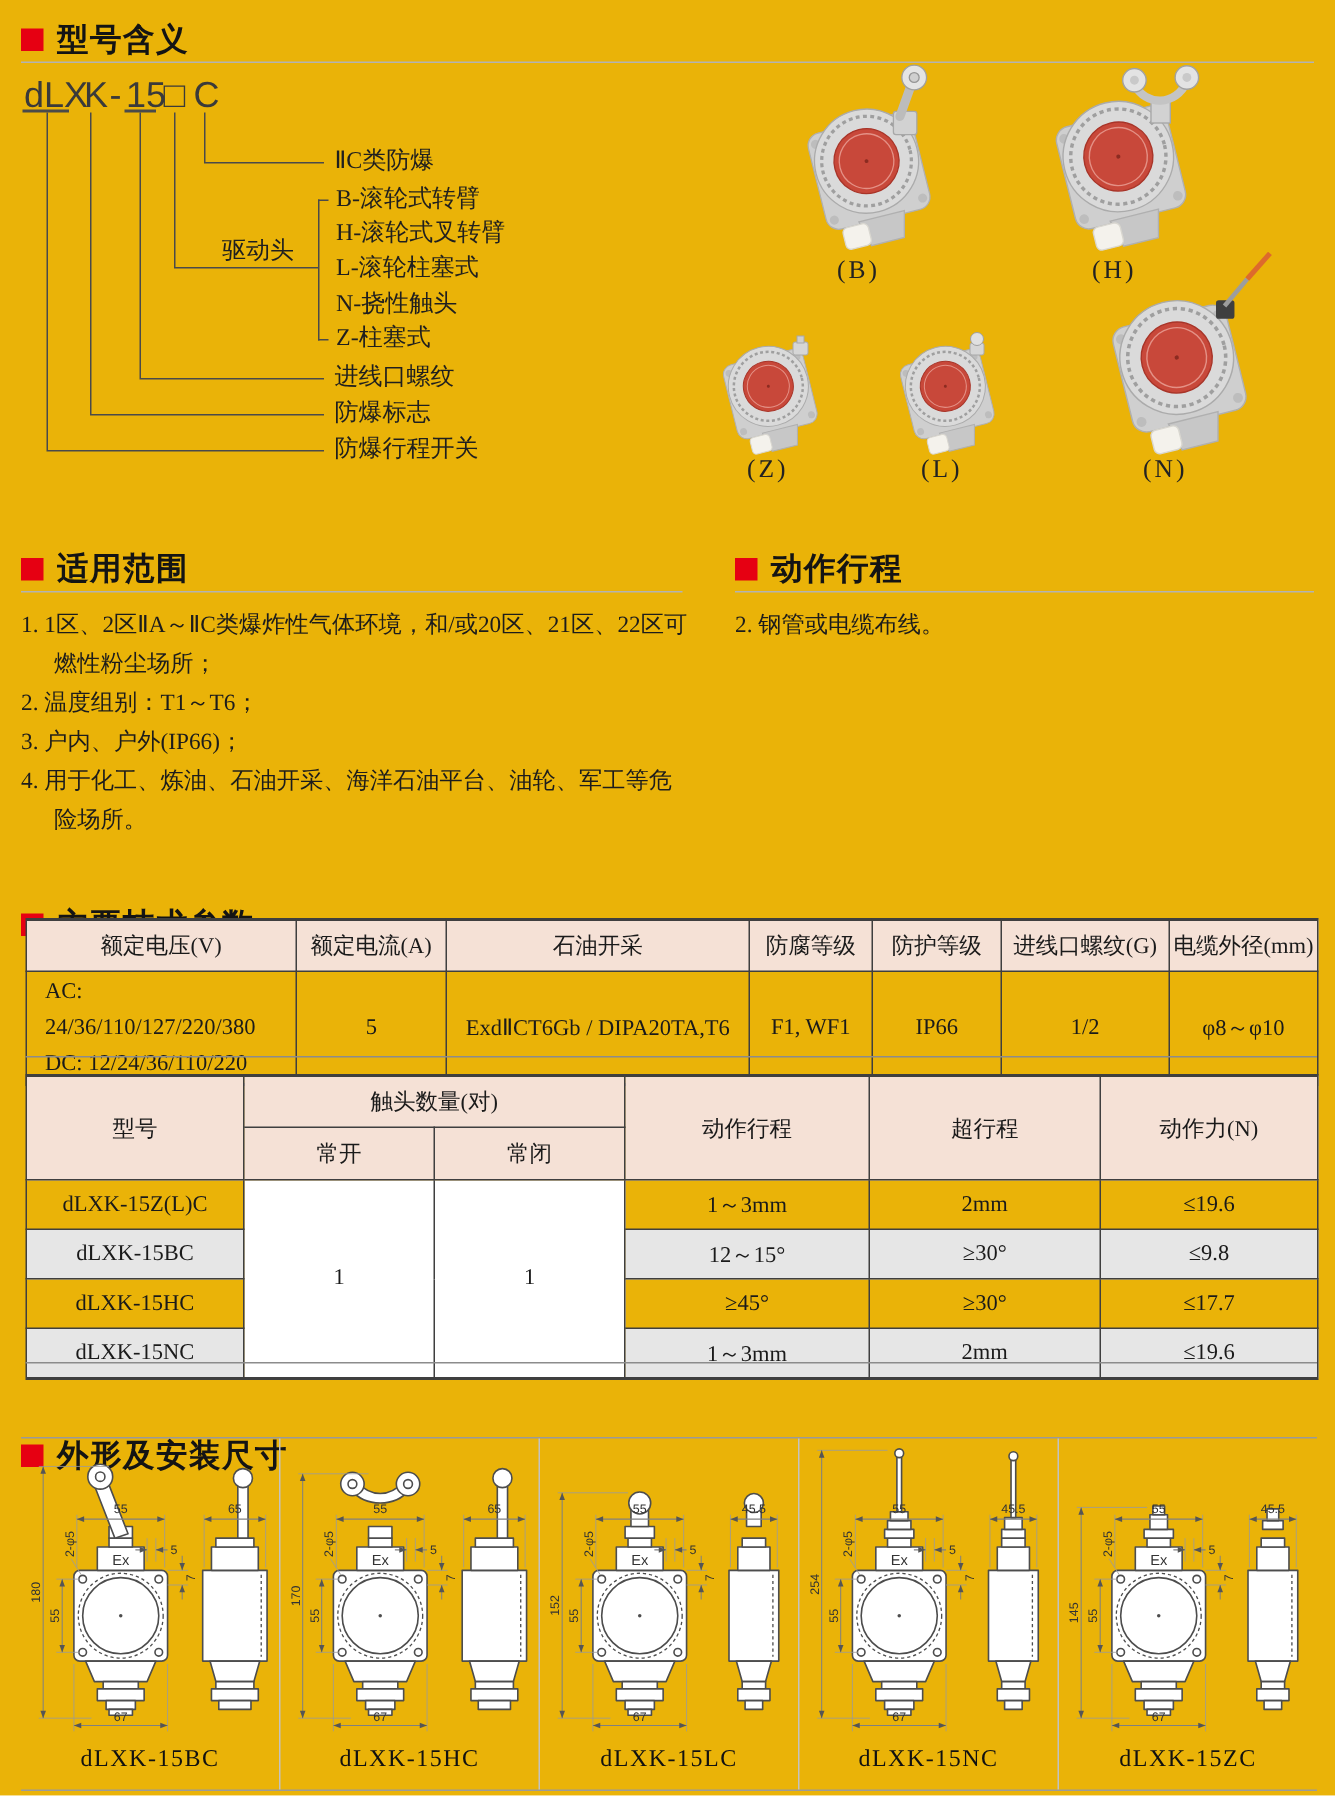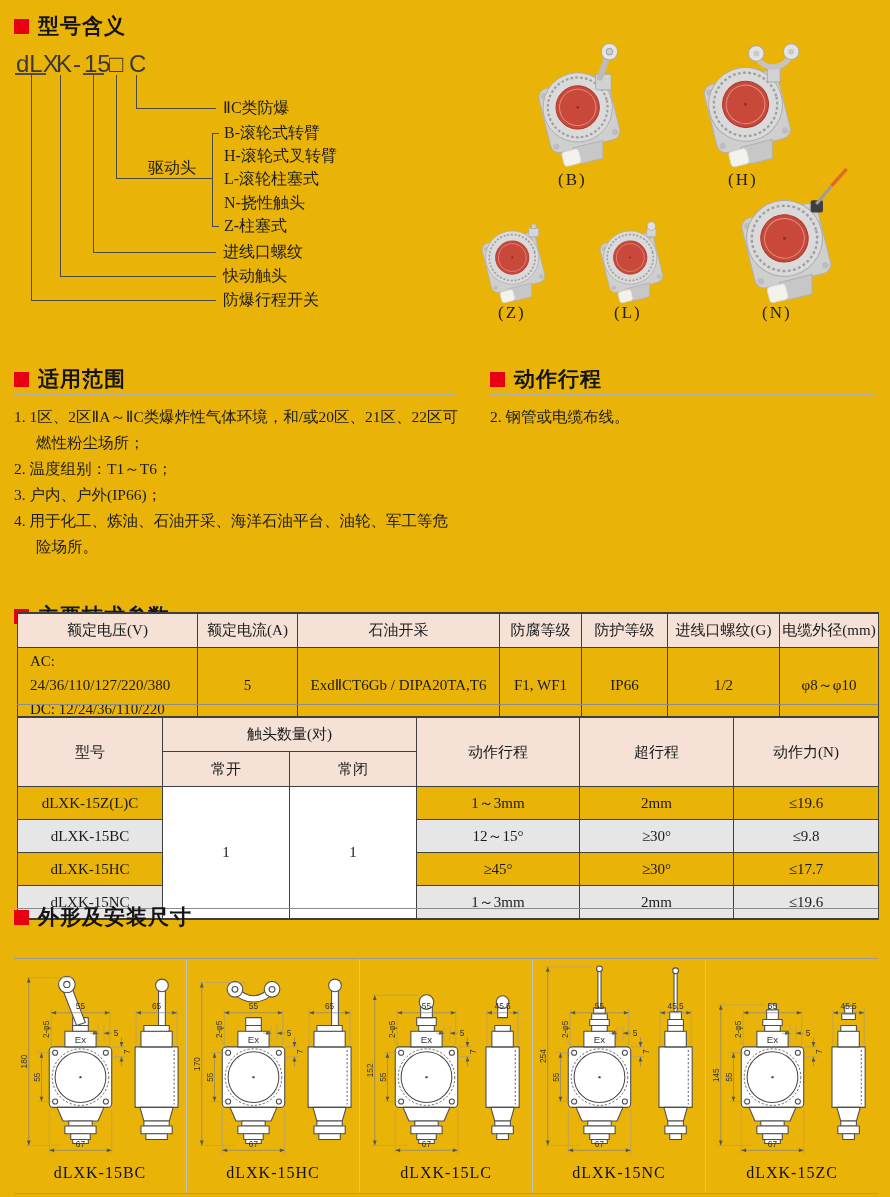--- a/index.html
+++ b/index.html
@@ -91,21 +91,21 @@
     <div class="hl" style="left:212px;top:226px;width:7px;"></div>
 
     <span class="dlabel-cn" style="left:223px;top:100px;">ⅡC类防爆</span>
     <span class="dlabel-cn" style="left:224px;top:125px;">B-滚轮式转臂</span>
     <span class="dlabel-cn" style="left:224px;top:148px;">H-滚轮式叉转臂</span>
     <span class="dlabel-cn" style="left:224px;top:171px;">L-滚轮柱塞式</span>
     <span class="dlabel-cn" style="left:224px;top:195px;">N-挠性触头</span>
     <span class="dlabel-cn" style="left:224px;top:218px;">Z-柱塞式</span>
     <span class="dlabel-cn" style="left:148px;top:160px;">驱动头</span>
     <span class="dlabel-cn" style="left:223px;top:244px;">进线口螺纹</span>
-    <span class="dlabel-cn" style="left:223px;top:268px;">快动触头</span>
+    <span class="dlabel-cn" style="left:223px;top:268px;">防爆标志</span>
     <span class="dlabel-cn" style="left:223px;top:292px;">防爆行程开关</span>
   </div>
 
   <div class="photo" style="left:515px;top:42px;width:130px;height:132px;"><svg viewBox="0 0 150 150" width="100%" height="100%" xmlns="http://www.w3.org/2000/svg">
     <g transform="rotate(-14 75 85)">
       <rect x="34" y="44" width="82" height="76" rx="10" fill="#cfcfcf" stroke="#b0b0b0"></rect>
       <circle cx="40" cy="52" r="3.5" fill="#bdbdbd"></circle>
           <circle cx="110" cy="52" r="3.5" fill="#bdbdbd"></circle>
       <circle cx="40" cy="112" r="3.5" fill="#bdbdbd"></circle>
           <circle cx="110" cy="112" r="3.5" fill="#bdbdbd"></circle>
@@ -311,21 +311,21 @@
     <tr class="even">
       <td>dLXK-15NC</td>
       <td>1～3mm</td>
       <td>2mm</td>
       <td>≤19.6</td>
     </tr>
   </tbody>
     </table>
   <div class="subline" style="top:908px;"></div>
 
-  <div class="sec" style="left:14px;top:903px;">
+  <div class="sec" style="left:14px;top:956px;">
     <div class="sq"></div>
     <div class="t">外形及安装尺寸</div>
   </div>
 
   <div class="dims">
     <div class="dimpanel">
       <div class="dwg"><svg viewBox="0 0 172 205" width="168" height="200" xmlns="http://www.w3.org/2000/svg">
             <rect class="g" x="34" y="86" width="64" height="62" rx="4"></rect>
             <circle class="dash" cx="66" cy="117" r="29"></circle>
             <circle class="g" cx="66" cy="117" r="26"></circle>

